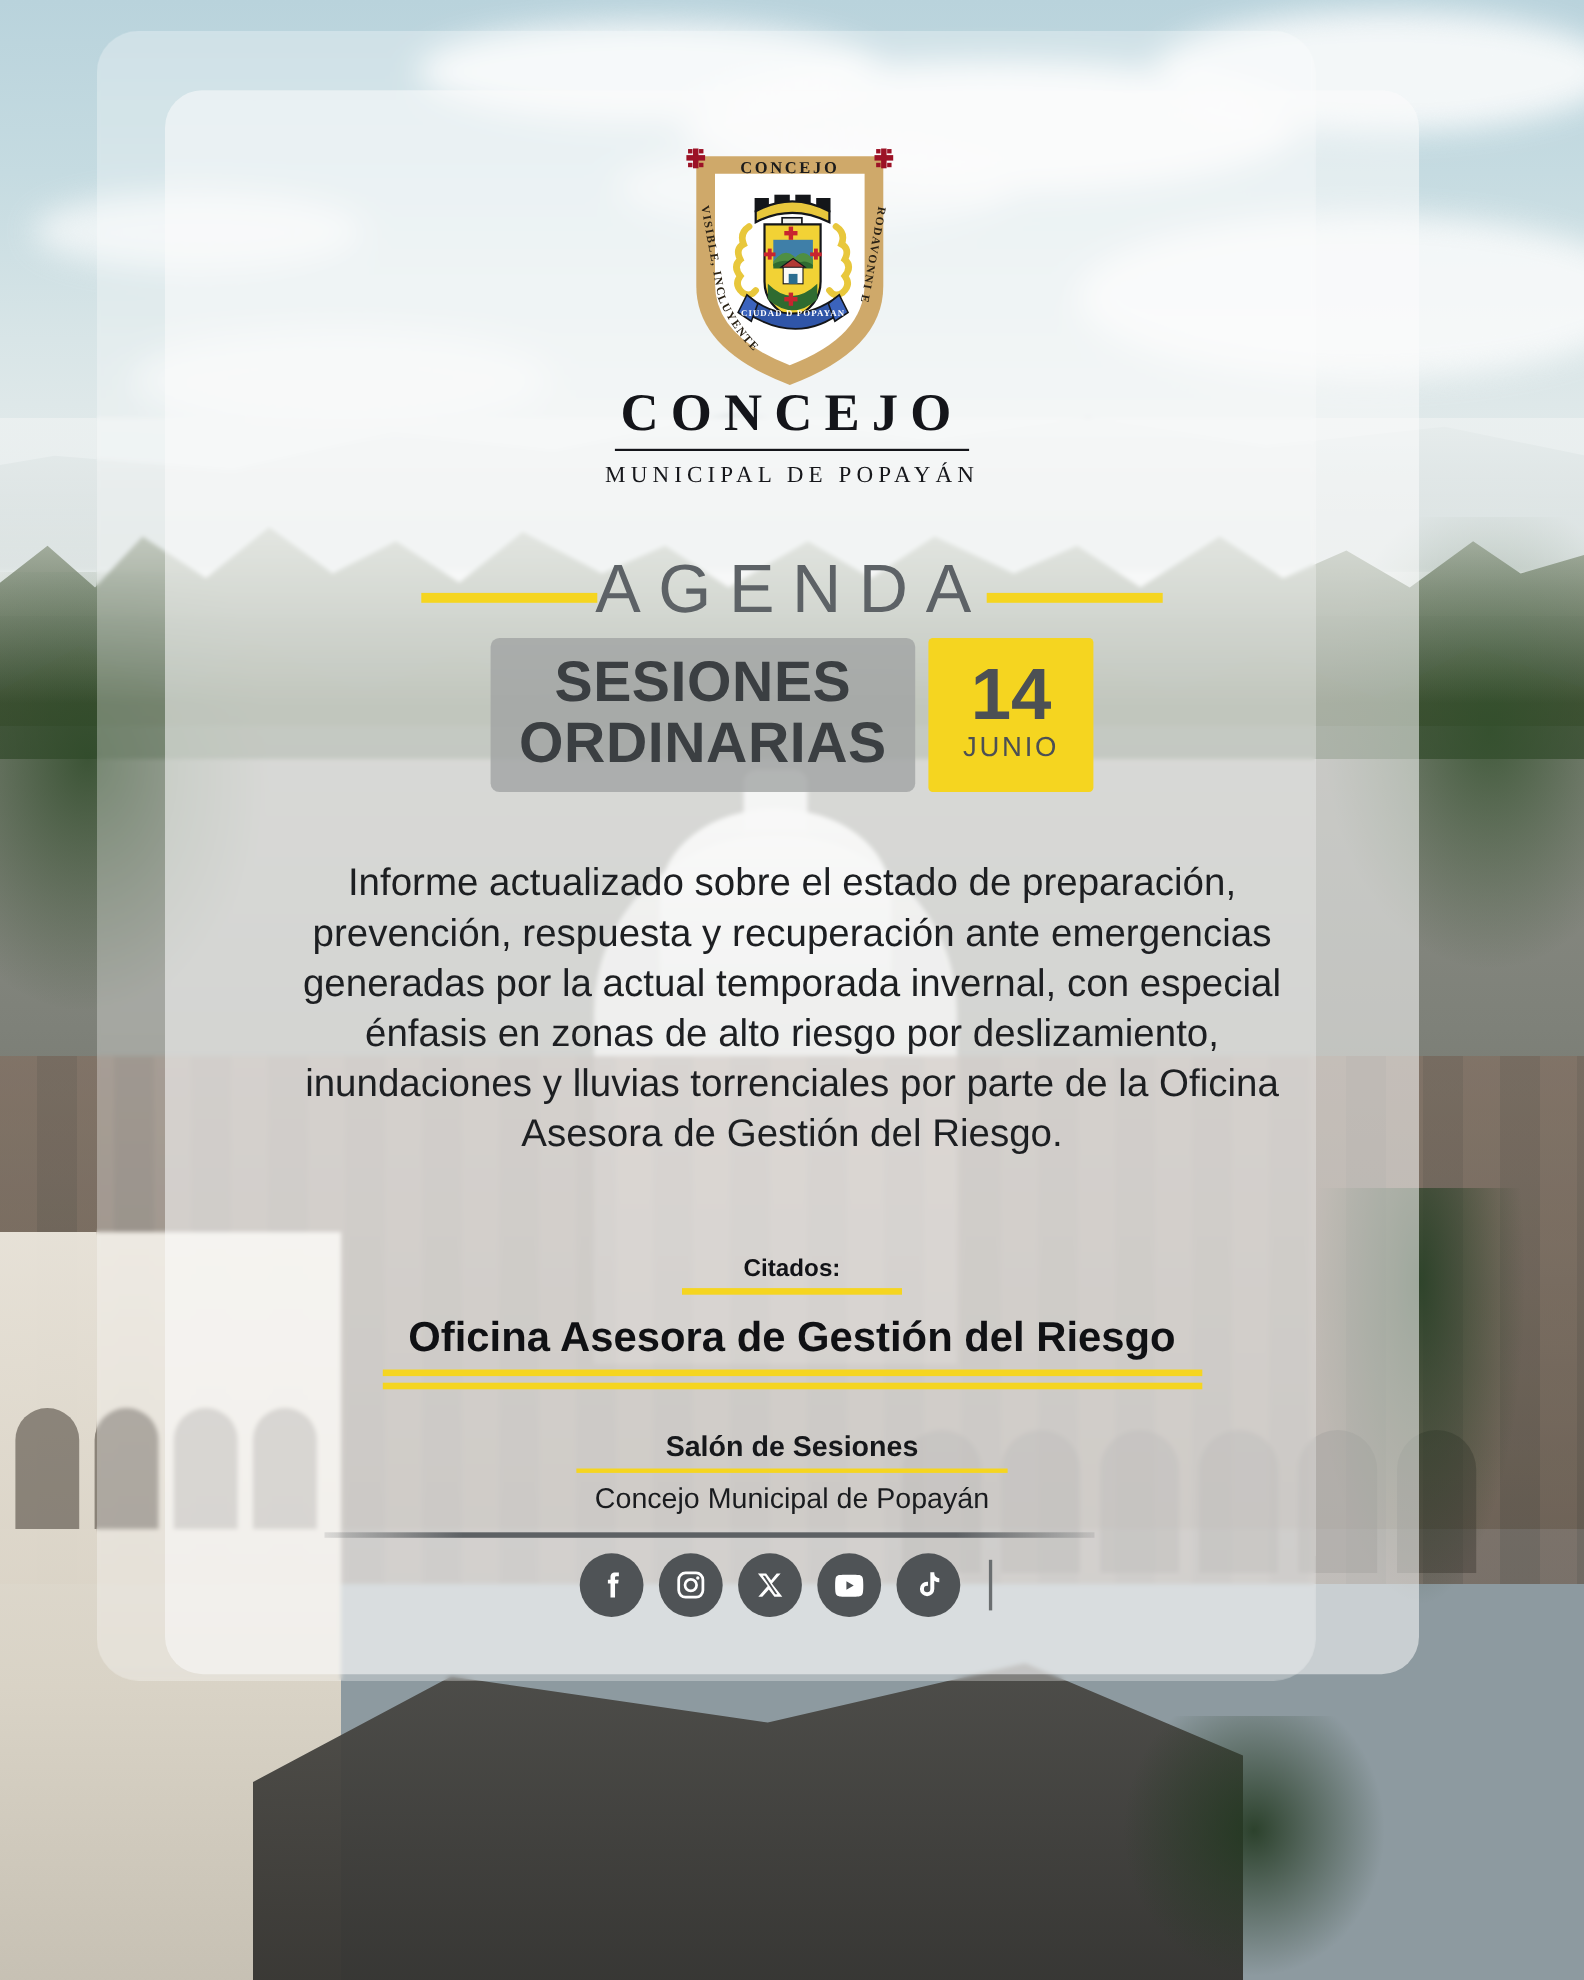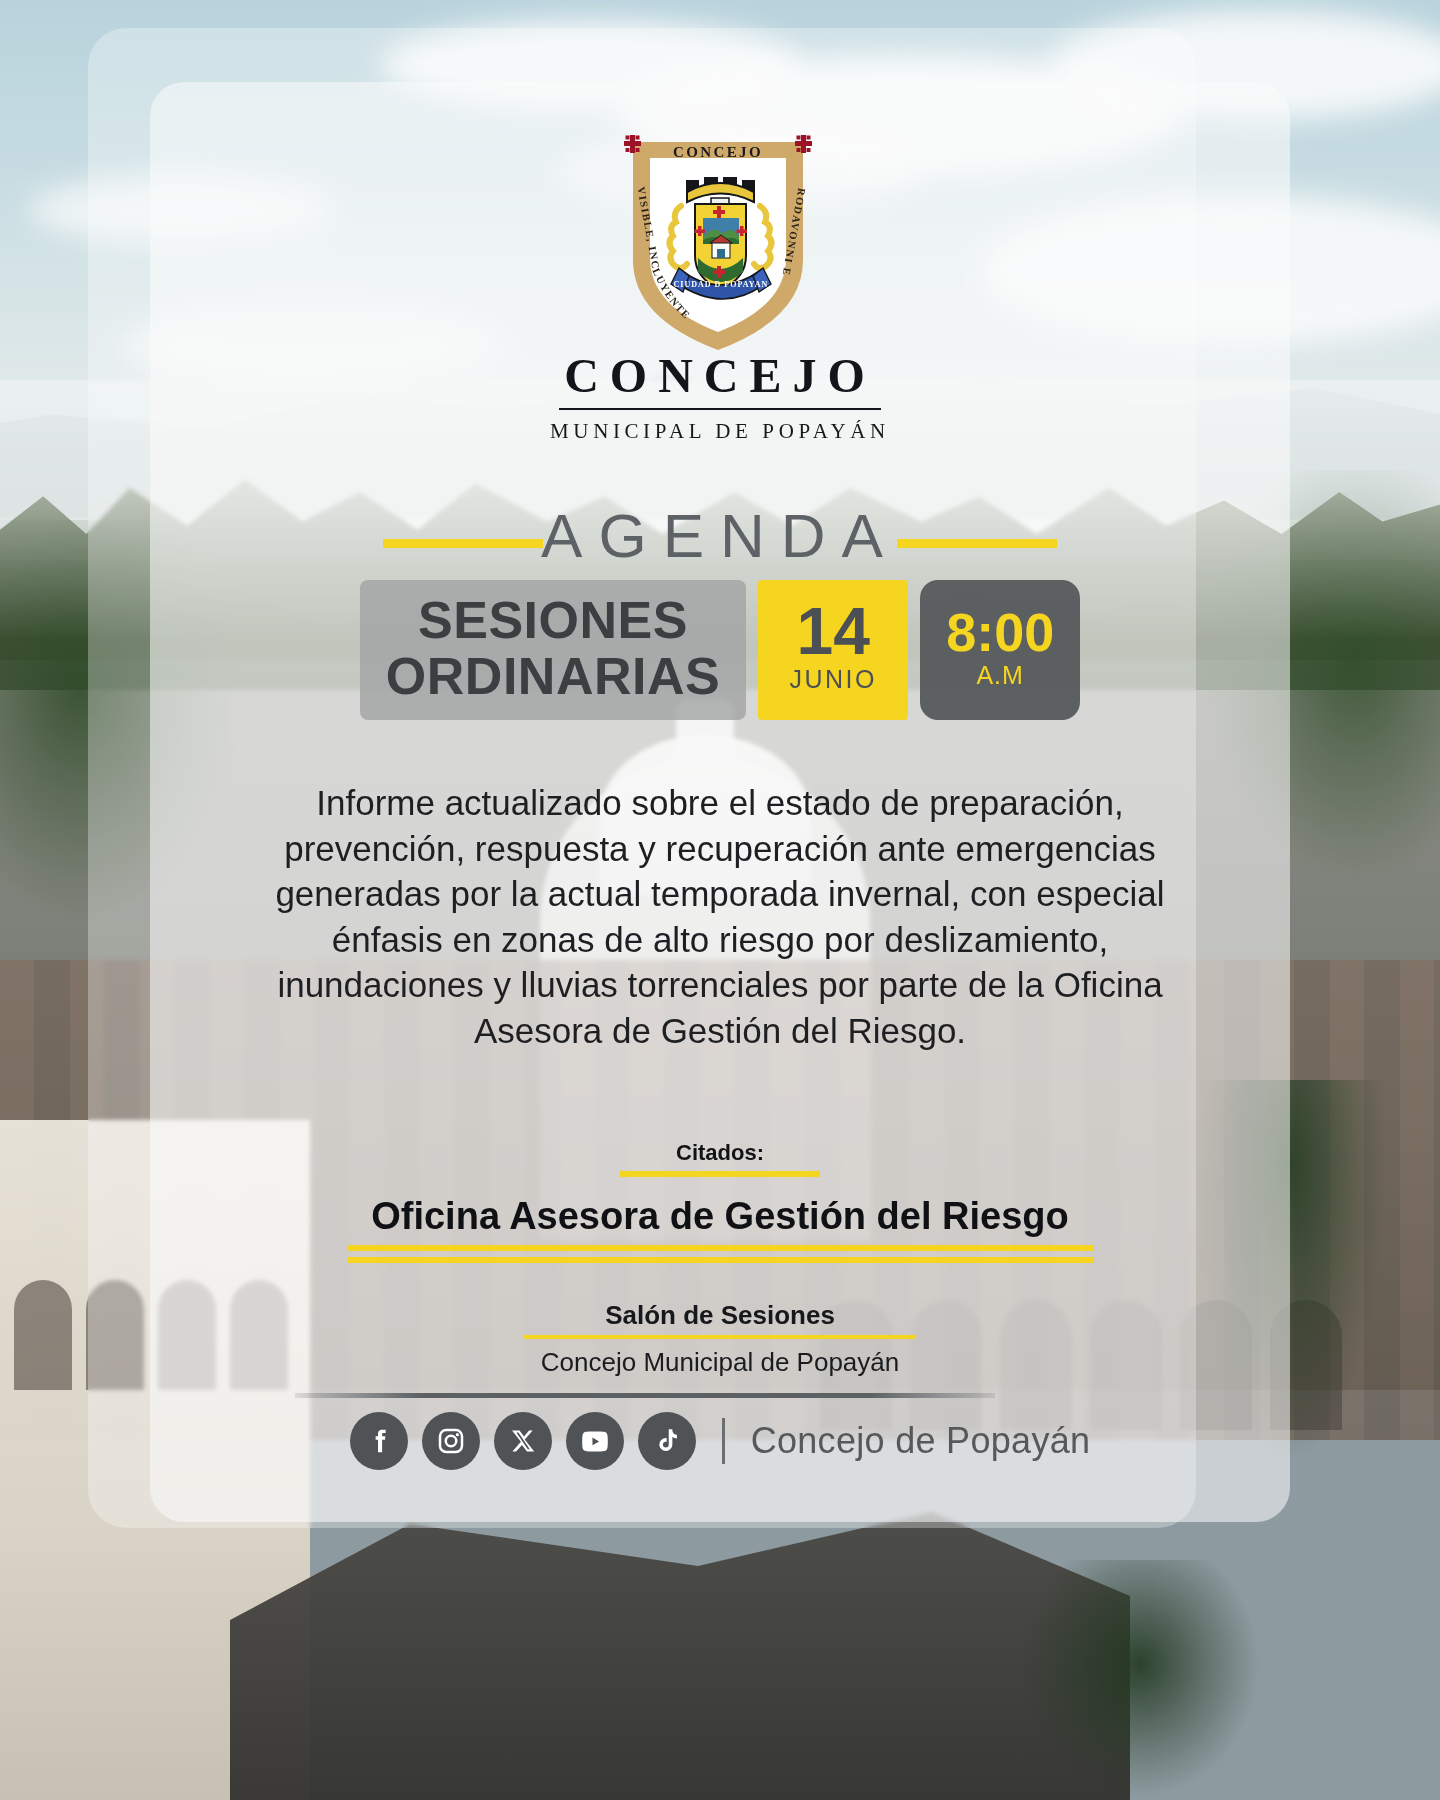--- a/index.html
+++ b/index.html
@@ -293,24 +293,20 @@
 
   <div class="badges">
     <div class="badge-title">
       <span>SESIONES</span>
       <span>ORDINARIAS</span>
     </div>
     <div class="badge-date">
       <div class="bd-num">14</div>
       <div class="bd-mon">JUNIO</div>
     </div>
-    <div class="badge-time">
-      <div class="bt-num">8:00</div>
-      <div class="bt-ap">A.M</div>
-    </div>
   </div>
 
   <div class="body-par">Informe actualizado sobre el estado de preparación, prevención, respuesta y recuperación ante emergencias generadas por la actual temporada invernal, con especial énfasis en zonas de alto riesgo por deslizamiento, inundaciones y lluvias torrenciales por parte de la Oficina Asesora de Gestión del Riesgo.</div>
 
   <div class="citados">
     <div class="cit-label">Citados:</div>
     <div class="cit-label-ul"></div>
     <div class="cit-name">Oficina Asesora de Gestión del Riesgo</div>
     <div class="cit-name-ul"></div>
     <div class="cit-name-ul2"></div>
@@ -345,16 +341,15 @@
       <svg width="32" height="32" viewBox="0 0 24 24" fill="#ffffff">
         <path d="M21.4 8.1s-.2-1.5-.8-2.1c-.7-.8-1.6-.8-2-.9C15.8 4.9 12 4.9 12 4.9h0s-3.8 0-6.6.2c-.4.1-1.3.1-2 .9-.6.6-.8 2.1-.8 2.1S2.4 9.8 2.4 11.6v1.6c0 1.7.2 3.5.2 3.5s.2 1.5.8 2.1c.7.8 1.7.8 2.1.9 1.6.2 6.5.2 6.5.2s3.8 0 6.6-.2c.4-.1 1.3-.1 2-.9.6-.6.8-2.1.8-2.1s.2-1.7.2-3.5v-1.6c0-1.8-.2-3.5-.2-3.5zM10.1 15.1V9.4l5 2.9-5 2.8z"></path>
       </svg>
     </div>
     <div class="sic">
       <svg width="28" height="28" viewBox="0 0 24 24" fill="#ffffff">
         <path d="M16.6 2h-3.1v13.1a2.5 2.5 0 11-2.5-2.5c.2 0 .5 0 .7.1V9.5c-.2 0-.5-.1-.7-.1A5.6 5.6 0 1016.6 15V8.6a6.7 6.7 0 003.9 1.2V6.7a3.9 3.9 0 01-3.9-3.9V2z"></path>
       </svg>
     </div>
     <div class="divider"></div>
-    <div class="foot-txt">Concejo de Popayán</div>
   </div>
 
 </div>
 
 </body></html>

